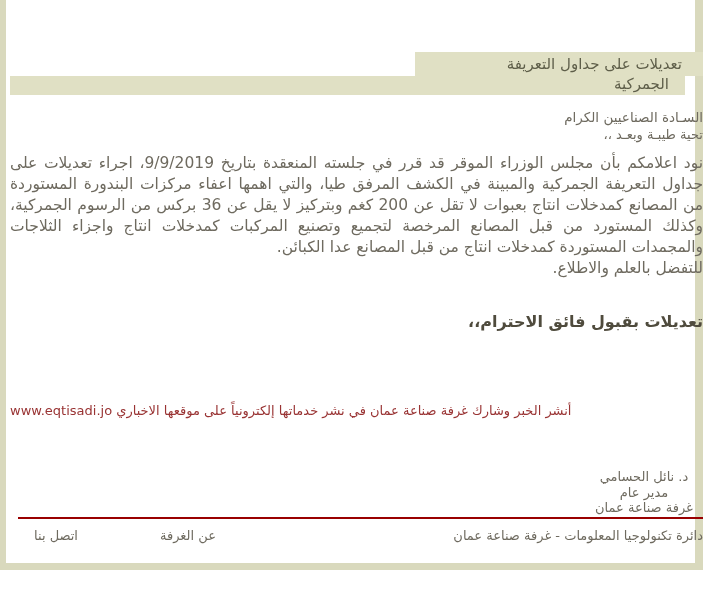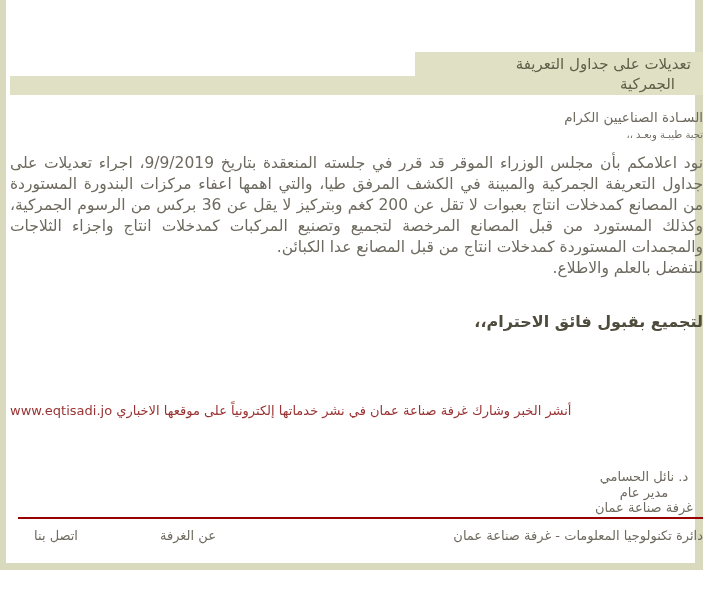--- a/index.html
+++ b/index.html
@@ -25,34 +25,35 @@
   }
 
   
   .hdr{margin-top:52px;}
   .hdr1{
     width:288px;            
     background:#e0e0c4;
     color:#5e5e49;
     font-size:15px;
     line-height:24px;
-    padding:0 12px 0 0;
+    padding:0 21px 0 0;
     box-sizing:border-box;
   }
   .hdr2{
+    margin-right:18px;
     background:#e0e0c4;
     color:#5e5e49;
     font-size:15px;
     line-height:17px;
-    padding:0 28px 2px 0;
+    padding:0 16px 2px 0;
     box-sizing:border-box;
   }
 
   .salutation{margin-top:13px;font-size:13.5px;line-height:18px;padding-left:2px;}
-  .greeting{font-size:10px;line-height:18px;}
+  .greeting{font-size:13px;line-height:18px;}
 
   .body-par{
     margin-top:9px;
     font-size:15.5px;
     line-height:21px;
     text-align:justify;
   }
   .note{margin-top:0;font-size:15.5px;line-height:21px;}
   .closing{
     margin-top:33px;
@@ -112,21 +113,21 @@
       <div class="hdr2">الجمركية</div>
     </div>
 
     <div class="salutation">السـادة الصناعيين الكرام</div>
     <div class="greeting">تحية طيبـة وبعـد ،،</div>
 
     <div class="body-par">نود اعلامكم بأن مجلس الوزراء الموقر قد قرر في جلسته المنعقدة بتاريخ 9/9/2019، اجراء تعديلات على جداول التعريفة الجمركية والمبينة في الكشف المرفق طيا، والتي اهمها اعفاء مركزات البندورة المستوردة من المصانع كمدخلات انتاج بعبوات لا تقل عن 200 كغم وبتركيز لا يقل عن 36 بركس من الرسوم الجمركية،  وكذلك المستورد من قبل المصانع المرخصة لتجميع وتصنيع المركبات كمدخلات انتاج واجزاء الثلاجات والمجمدات المستوردة كمدخلات انتاج من قبل المصانع عدا الكبائن.</div>
 
     <div class="note">للتفضل بالعلم والاطلاع.</div>
 
-    <div class="closing">لتجميع بقبول فائق الاحترام،،</div>
+    <div class="closing">تعديلات بقبول فائق الاحترام،،</div>
 
     <div class="promo"><span>أنشر الخبر وشارك غرفة صناعة عمان في نشر خدماتها إلكترونياً على موقعها الاخباري </span><span class="lnk">www.eqtisadi.jo</span></div>
 
     <div class="signature">
       <div>د. نائل الحسامي</div>
       <div>مدير عام</div>
       <div>غرفة صناعة عمان</div>
     </div>
 
     <hr class="redrule">

